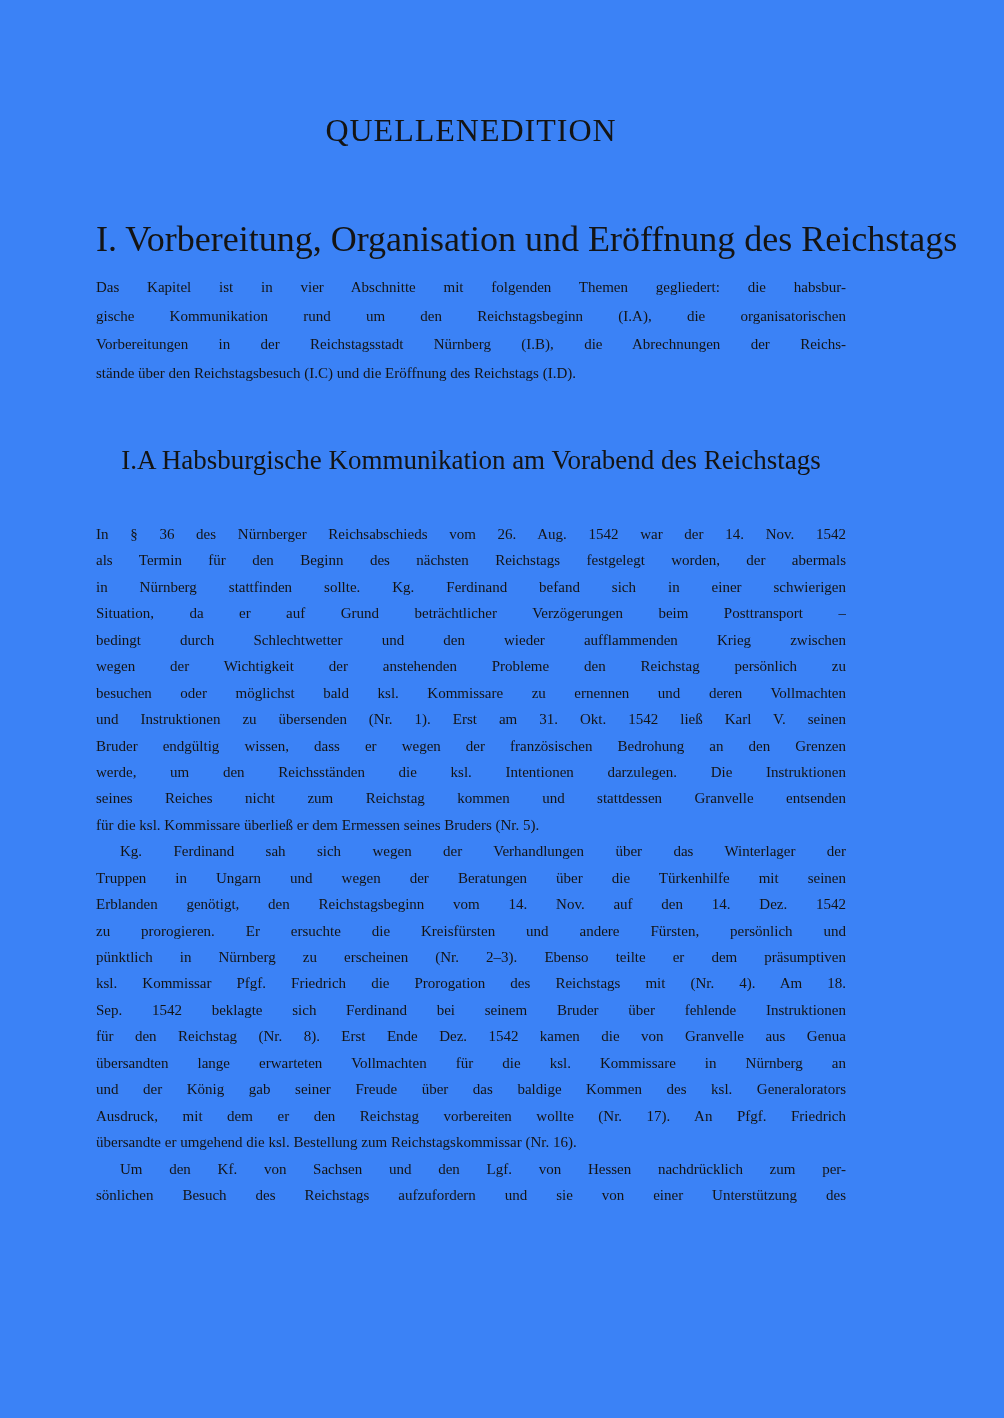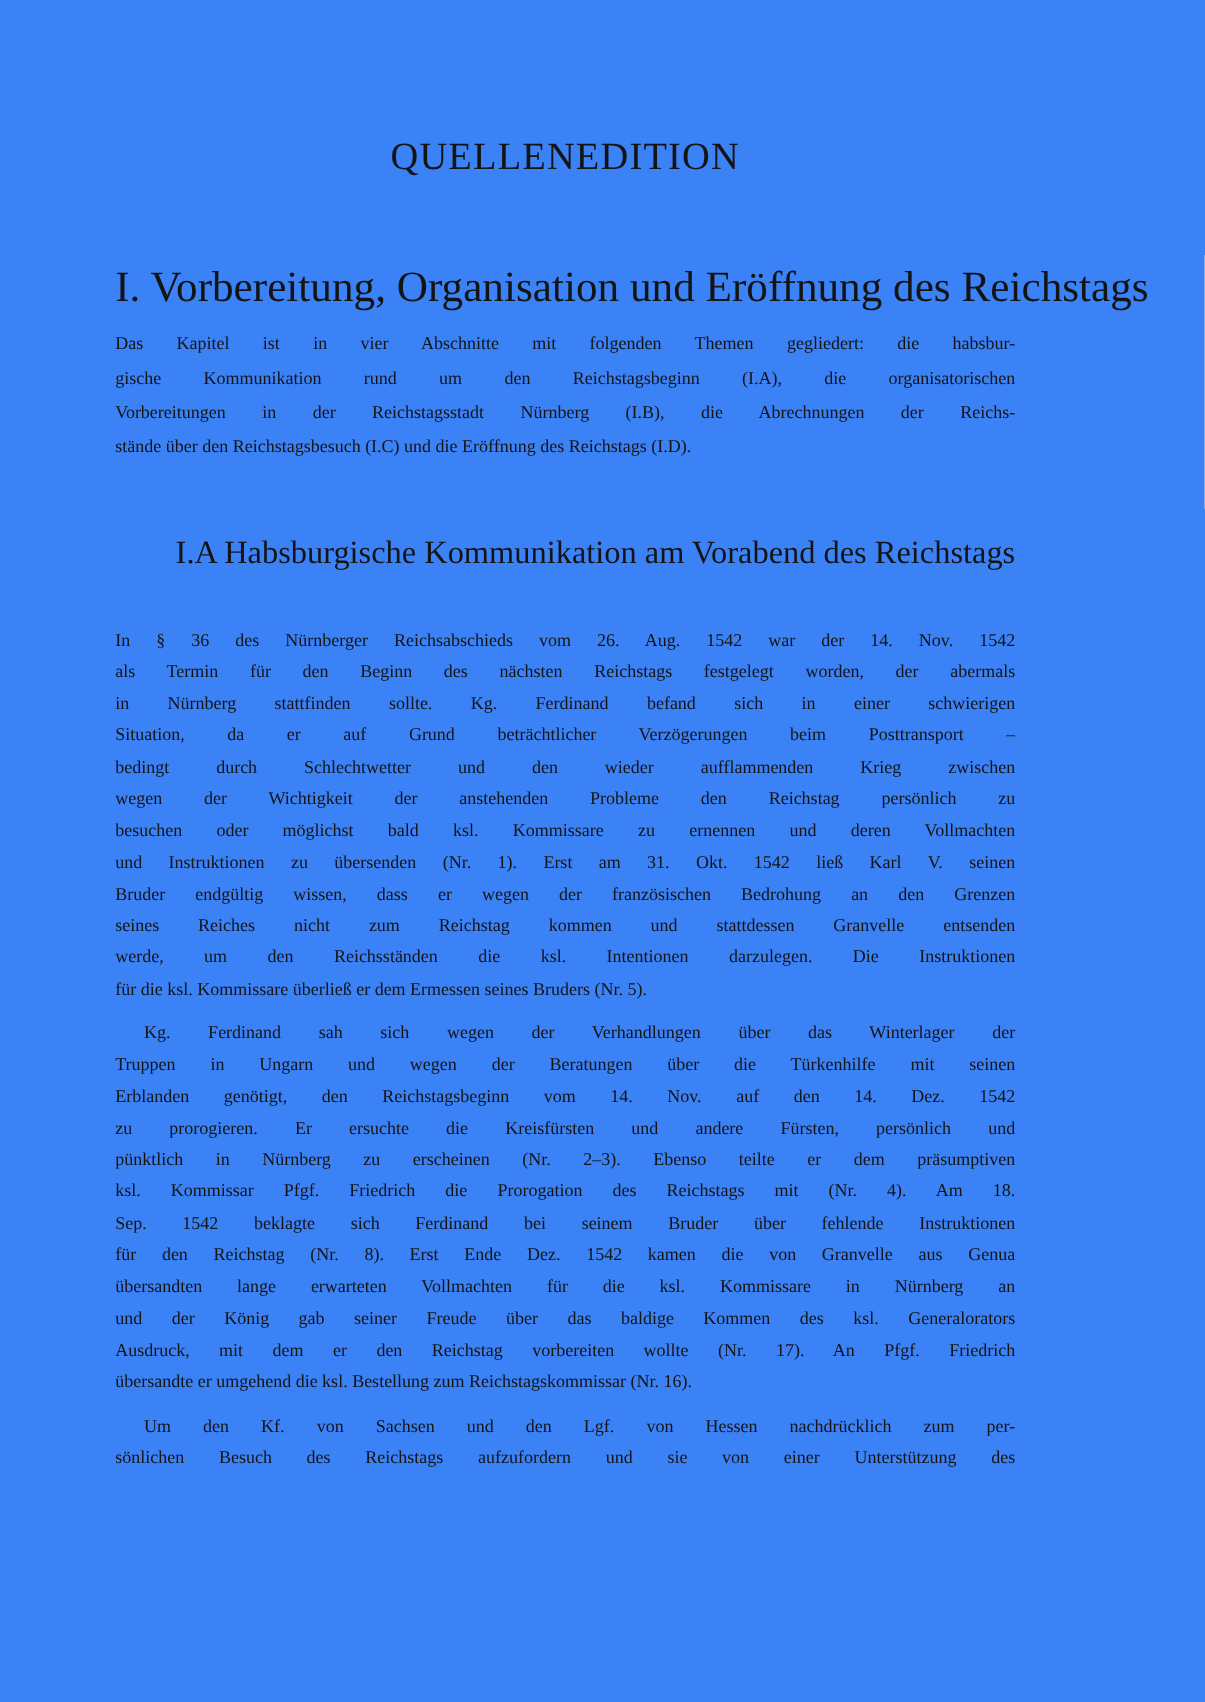--- a/index.html
+++ b/index.html
@@ -39,21 +39,21 @@
     font-weight: normal;
     text-align: center;
     white-space: nowrap;
   }
   .subsection-heading {
     top: 441px;
     margin: 0;
     font-size: 27px;
     line-height: 38px;
     font-weight: normal;
-    text-align: right;
+    text-align: center;
     white-space: nowrap;
   }
   .intro-block {
     top: 273px;
   }
   .body-block {
     top: 521px;
   }
   .line {
     font-size: 15px;
@@ -62,21 +62,20 @@
     overflow: hidden;
   }
   .intro-block .line { line-height: 28.5px; height: 28.5px; }
   .body-block .line { line-height: 26.45px; height: 26.45px; }
   .line.last {
     text-align: left;
     text-align-last: left;
   }
   .para.indent-first .line:first-child {
     text-indent: 24px;
-    margin-top: 10px;
   }
 </style>
 </head>
 <body>
 
 <div class="page">
 
   <h1 class="textcol title">QUELLENEDITION</h1>
 
   <h2 class="textcol chapter-heading">I. Vorbereitung, Organisation und Eröffnung des Reichstags</h2>
@@ -94,22 +93,22 @@
     <div class="para">
         <div class="line">In § 36 des Nürnberger Reichsabschieds vom 26. Aug. 1542 war der 14. Nov. 1542</div>
         <div class="line">als Termin für den Beginn des nächsten Reichstags festgelegt worden, der abermals</div>
         <div class="line">in Nürnberg stattfinden sollte. Kg. Ferdinand befand sich in einer schwierigen</div>
         <div class="line">Situation, da er auf Grund beträchtlicher Verzögerungen beim Posttransport –</div>
         <div class="line">bedingt durch Schlechtwetter und den wieder aufflammenden Krieg zwischen</div>
         <div class="line">wegen der Wichtigkeit der anstehenden Probleme den Reichstag persönlich zu</div>
         <div class="line">besuchen oder möglichst bald ksl. Kommissare zu ernennen und deren Vollmachten</div>
         <div class="line">und Instruktionen zu übersenden (Nr. 1). Erst am 31. Okt. 1542 ließ Karl V. seinen</div>
         <div class="line">Bruder endgültig wissen, dass er wegen der französischen Bedrohung an den Grenzen</div>
+        <div class="line">werde, um den Reichsständen die ksl. Intentionen darzulegen. Die Instruktionen</div>
         <div class="line">seines Reiches nicht zum Reichstag kommen und stattdessen Granvelle entsenden</div>
-        <div class="line">werde, um den Reichsständen die ksl. Intentionen darzulegen. Die Instruktionen</div>
         <div class="line last">für die ksl. Kommissare überließ er dem Ermessen seines Bruders (Nr. 5).</div>
       </div>
     <div class="para indent-first">
         <div class="line">Kg. Ferdinand sah sich wegen der Verhandlungen über das Winterlager der</div>
         <div class="line">Truppen in Ungarn und wegen der Beratungen über die Türkenhilfe mit seinen</div>
         <div class="line">Erblanden genötigt, den Reichstagsbeginn vom 14. Nov. auf den 14. Dez. 1542</div>
         <div class="line">zu prorogieren. Er ersuchte die Kreisfürsten und andere Fürsten, persönlich und</div>
         <div class="line">pünktlich in Nürnberg zu erscheinen (Nr. 2–3). Ebenso teilte er dem präsumptiven</div>
         <div class="line">ksl. Kommissar Pfgf. Friedrich die Prorogation des Reichstags mit (Nr. 4). Am 18.</div>
         <div class="line">Sep. 1542 beklagte sich Ferdinand bei seinem Bruder über fehlende Instruktionen</div>

